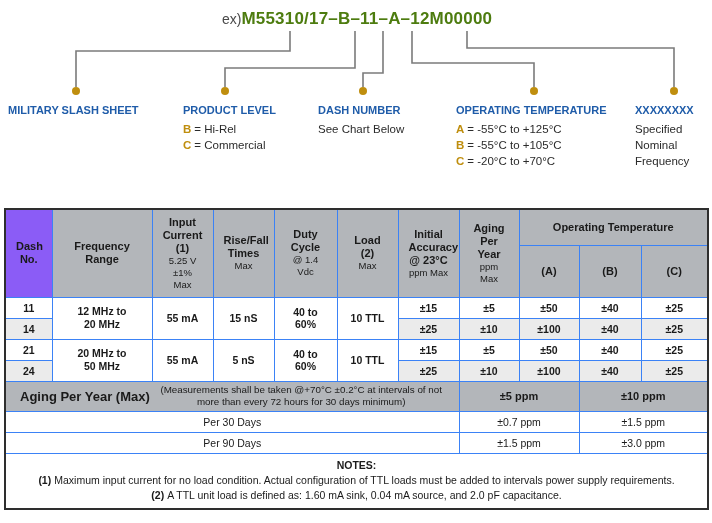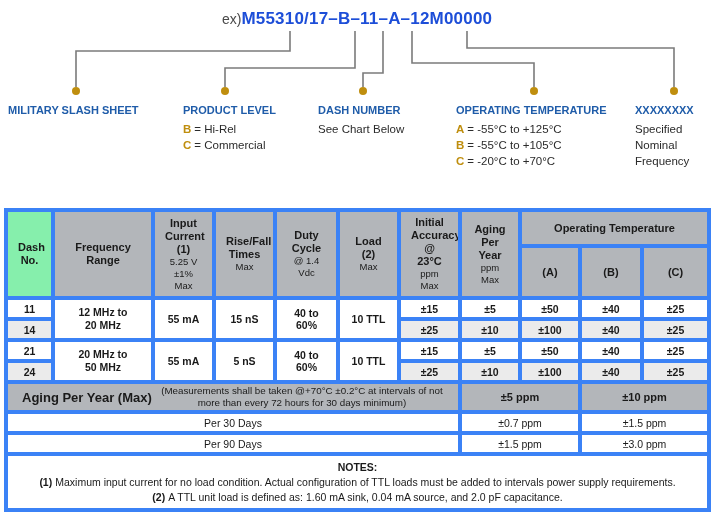--- a/index.html
+++ b/index.html
@@ -9,45 +9,45 @@
     background: #ffffff;
     color: #1a1a1a;
     position: relative;
     overflow: hidden;
   }
 
   
   .diagram { position: absolute; top: 0; left: 0; width: 712px; height: 205px; }
   .pn-row { position: absolute; top: 9px; left: 222px; white-space: nowrap; }
   .pn-prefix { font-size: 14px; color: #4a4a4a; }
-  .pn-number { font-size: 17px; font-weight: bold; color: #1d4ed8; letter-spacing: 0.2px; }
+  .pn-number { font-size: 17px; font-weight: bold; color: #4d7c0f; letter-spacing: 0.2px; }
   .connector-svg { position: absolute; top: 0; left: 0; }
 
   .label-block { position: absolute; top: 104px; }
   .label-title { font-size: 11px; font-weight: bold; color: #1f5ca9; margin-bottom: 5px; white-space: nowrap; }
   .label-line { font-size: 11.5px; color: #2b2b2b; line-height: 16px; white-space: nowrap; }
   .label-key { color: #bf8e0e; font-weight: bold; margin-right: 3px; }
 
   
   .spec-wrap { position: absolute; top: 208px; left: 4px; width: 704px; }
   table.spec {
     border-collapse: collapse;
     table-layout: fixed;
     width: 703px;
     border: 2px solid #2e2e2e;
   }
   table.spec th, table.spec td {
-    border: 4px solid #3b82f6;
+    border: 1px solid #3b82f6;
     text-align: center;
     vertical-align: middle;
     padding: 1px 10px;
     overflow: hidden;
   }
   .hdr { background: #b3b6ba; }
-  .hdr-gold { background: #86efac; }
+  .hdr-gold { background: #8b5cf6; }
   .hl { display: block; font-size: 11px; font-weight: bold; line-height: 13px; }
   .hs { display: block; font-size: 9.5px; font-weight: normal; line-height: 12px; }
   tr.hdr-row1 { height: 36px; }
   tr.hdr-row2 { height: 52px; }
   tr.data-row { height: 21px; }
   tr.data-row td { font-size: 10.5px; font-weight: bold; }
   tr.row-shade td { background: #ebebeb; }
   td.freq-cell { text-align: left; padding-left: 12px; }
   td.freq-cell span { display: block; line-height: 13px; }
   td.white-bg { background: #ffffff; }

